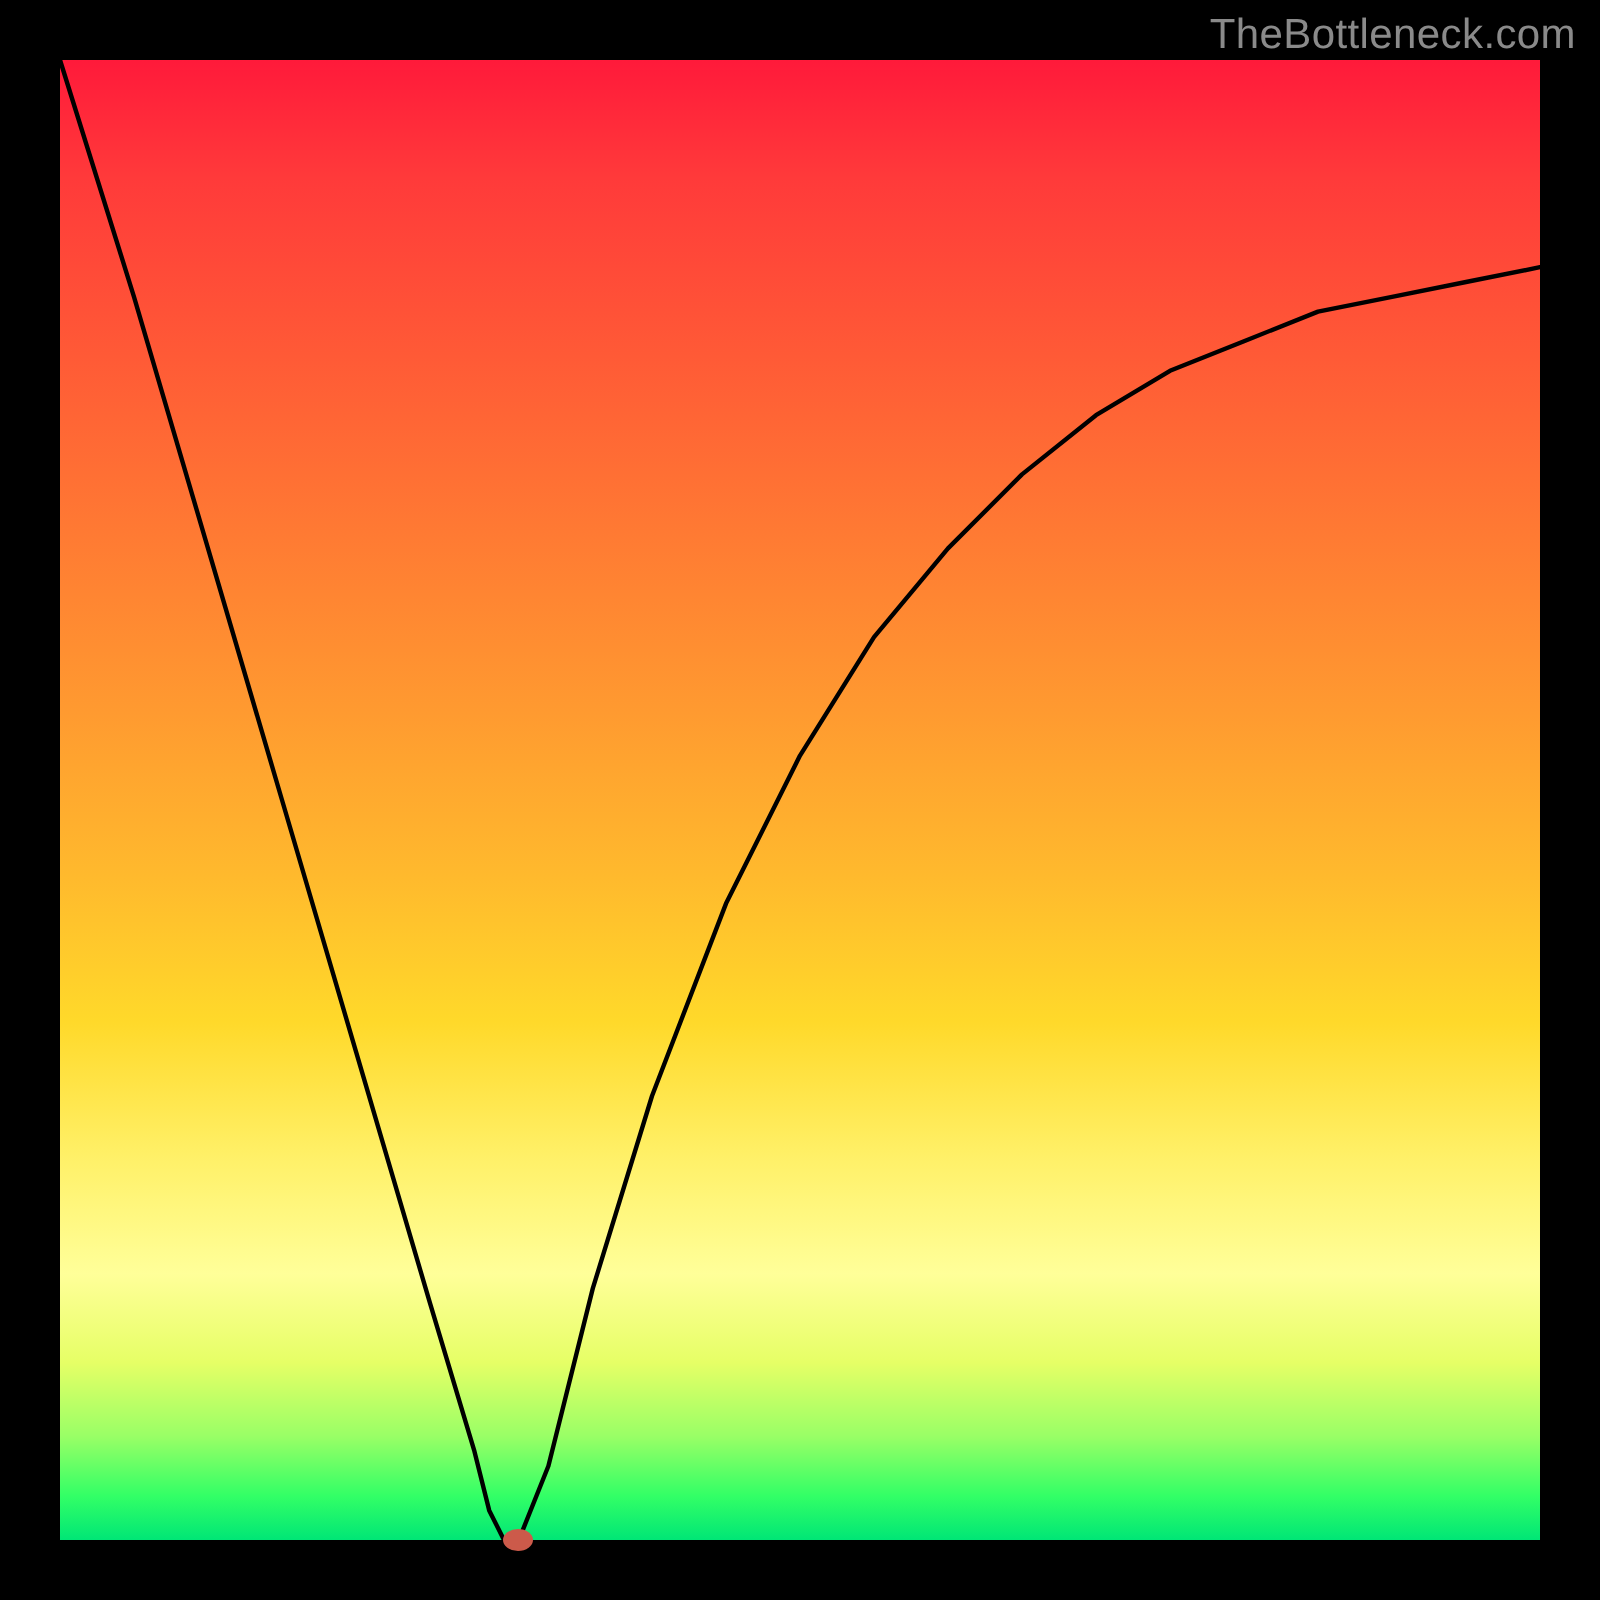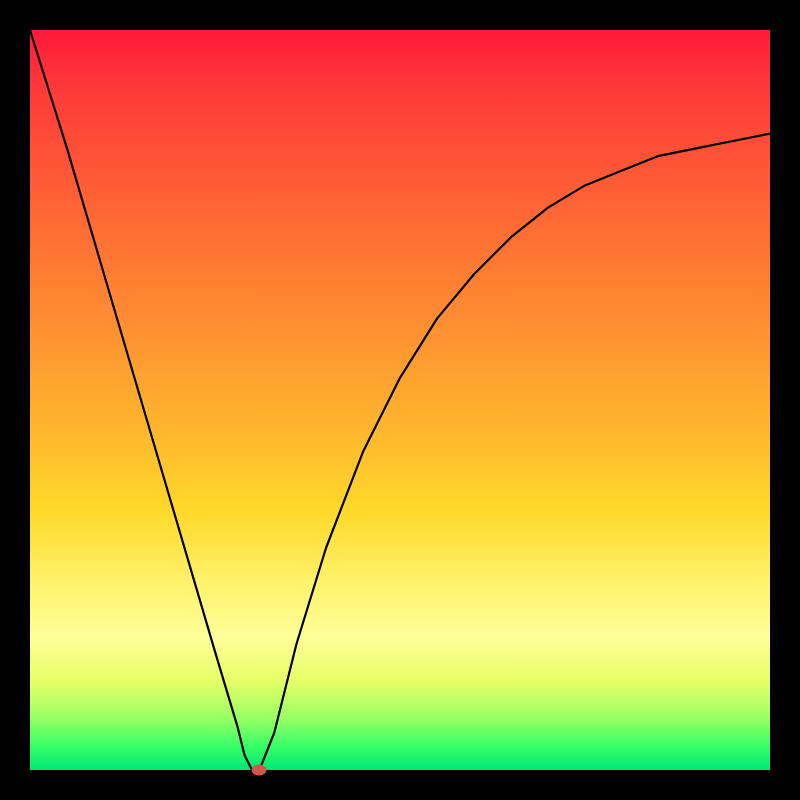--- a/index.html
+++ b/index.html
@@ -64,20 +64,21 @@
     height: 11px;
     border-radius: 50%;
     background: #cc5a4a;
     transform: translate(-50%, -50%);
   }
 </style>
 </head>
 <body>
 
 <div class="frame">
+  <div class="watermark">TheBottleneck.com</div>
 
   <div class="plot-area">
     <svg class="curve" viewBox="0 0 740 740" preserveAspectRatio="none">
       <path d="M0.0 0.0 L37.0 118.4 L74.0 244.2 L111.0 370.0 L148.0 495.8 L185.0 621.6 L207.2 695.6 L214.6 725.2 L222.0 740.0 L229.4 740.0 L244.2 703.0 L266.4 614.2 L296.0 518.0 L333.0 421.8 L370.0 347.8 L407.0 288.6 L444.0 244.2 L481.0 207.2 L518.0 177.6 L555.0 155.4 L592.0 140.6 L629.0 125.8 L666.0 118.4 L703.0 111.0 L740.0 103.6" fill="none" stroke="#000" stroke-width="2.2" stroke-linejoin="round" stroke-linecap="round"></path>
     </svg>
     <div class="marker" style="left: 229.4px; top: 740px;"></div>
   </div>
 </div>
 
 </body></html>

